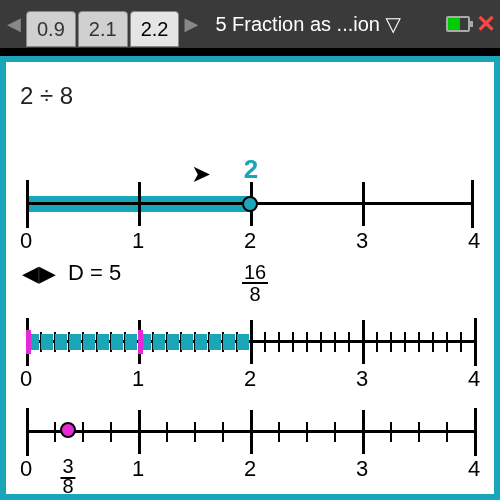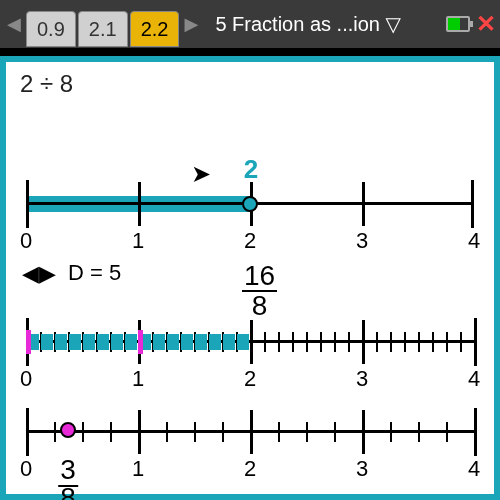--- a/index.html
+++ b/index.html
@@ -1,48 +1,48 @@
 <!DOCTYPE html>
 <html><head>
 <meta charset="utf-8">
 <style>
 *{margin:0;padding:0;box-sizing:border-box}
 body{width:500px;height:500px;background:#000;font-family:sans-serif;overflow:hidden}
 .topbar{height:48px;background:#3a3a3a;display:flex;align-items:center;padding:0 4px;gap:2px}
 .nav-arrow{width:20px;height:32px;display:flex;align-items:center;justify-content:center;color:#888;font-size:18px}
 .tab{background:#d0d0d0;border:1px solid #888;border-radius:4px 4px 0 0;padding:4px 10px;font-size:20px;color:#333;margin-top:10px;height:36px;display:flex;align-items:center}
-.tab.active{background:#eab308;color:#000}
+.tab.active{background:#e5e5e5;color:#000}
 .title{color:#fff;font-size:20px;margin-left:12px;flex:1}
 .icons{display:flex;gap:6px;align-items:center}
 .battery{width:24px;height:16px;border:2px solid #aaa;border-radius:2px;position:relative}
 .battery::after{content:"";position:absolute;right:-5px;top:3px;width:3px;height:6px;background:#aaa}
 .battery-fill{background:#0c0;width:60%;height:100%}
 .close{color:#f44;font-size:24px;font-weight:bold}
 .blackbar{height:8px;background:#000}
-.canvas{background:#fff;border:6px solid #1aa5b8;height:444px;position:relative;padding:8px 14px}
+.canvas{background:#fff;border:6px solid #1aa5b8;height:444px;position:relative;padding:20px 14px}
 .expr{font-size:24px;color:#222}
 .reset{position:absolute;top:16px;right:16px;background:#2436d8;color:#fff;border:1px solid #333;border-radius:8px;padding:4px 8px;font-size:16px;font-style:italic}
 .cursor{position:absolute;left:185px;top:98px;font-size:24px;pointer-events:none}
 
 .line-wrap{position:absolute;left:20px;right:20px}
 .axis{position:relative;height:40px}
 .baseline{position:absolute;top:20px;left:0;right:0;height:3px;background:#000}
 .fill{position:absolute;top:14px;left:0;height:16px;background:#1aa5b8}
 .tick{position:absolute;top:8px;width:3px;height:28px;background:#000}
 .tick.major{top:0;height:44px}
 .tick.end{top:-2px;height:48px}
 .labels{position:relative;height:26px;margin-top:6px}
 .lbl{position:absolute;font-size:22px;transform:translateX(-50%)}
 .dot{position:absolute;width:16px;height:16px;border-radius:50%;border:2px solid #000;transform:translate(-50%,-50%)}
 .dot.teal{background:#1aa5b8;top:22px}
 .dot.pink{background:#e829d8;top:20px}
 .val2{position:absolute;color:#1aa5b8;font-size:26px;font-weight:bold;transform:translateX(-50%)}
 .lrarrow{display:inline-block;font-size:22px;vertical-align:middle}
 .drow{position:absolute;font-size:22px}
-.frac{display:inline-block;text-align:center;font-size:28px;line-height:1}
+.frac{display:inline-block;text-align:center;font-size:20px;line-height:1}
 .frac .n{border-bottom:2px solid #000;padding:0 2px}
 .frac .d{padding:0 2px}
 .minitick{position:absolute;top:12px;width:2px;height:20px;background:#000}
 .pinktick{position:absolute;top:10px;width:5px;height:24px;background:#e829d8}
 .tealblock{position:absolute;top:14px;height:16px;background:#1aa5b8}
 </style>
 </head>
 <body>
 
 <div class="topbar">

